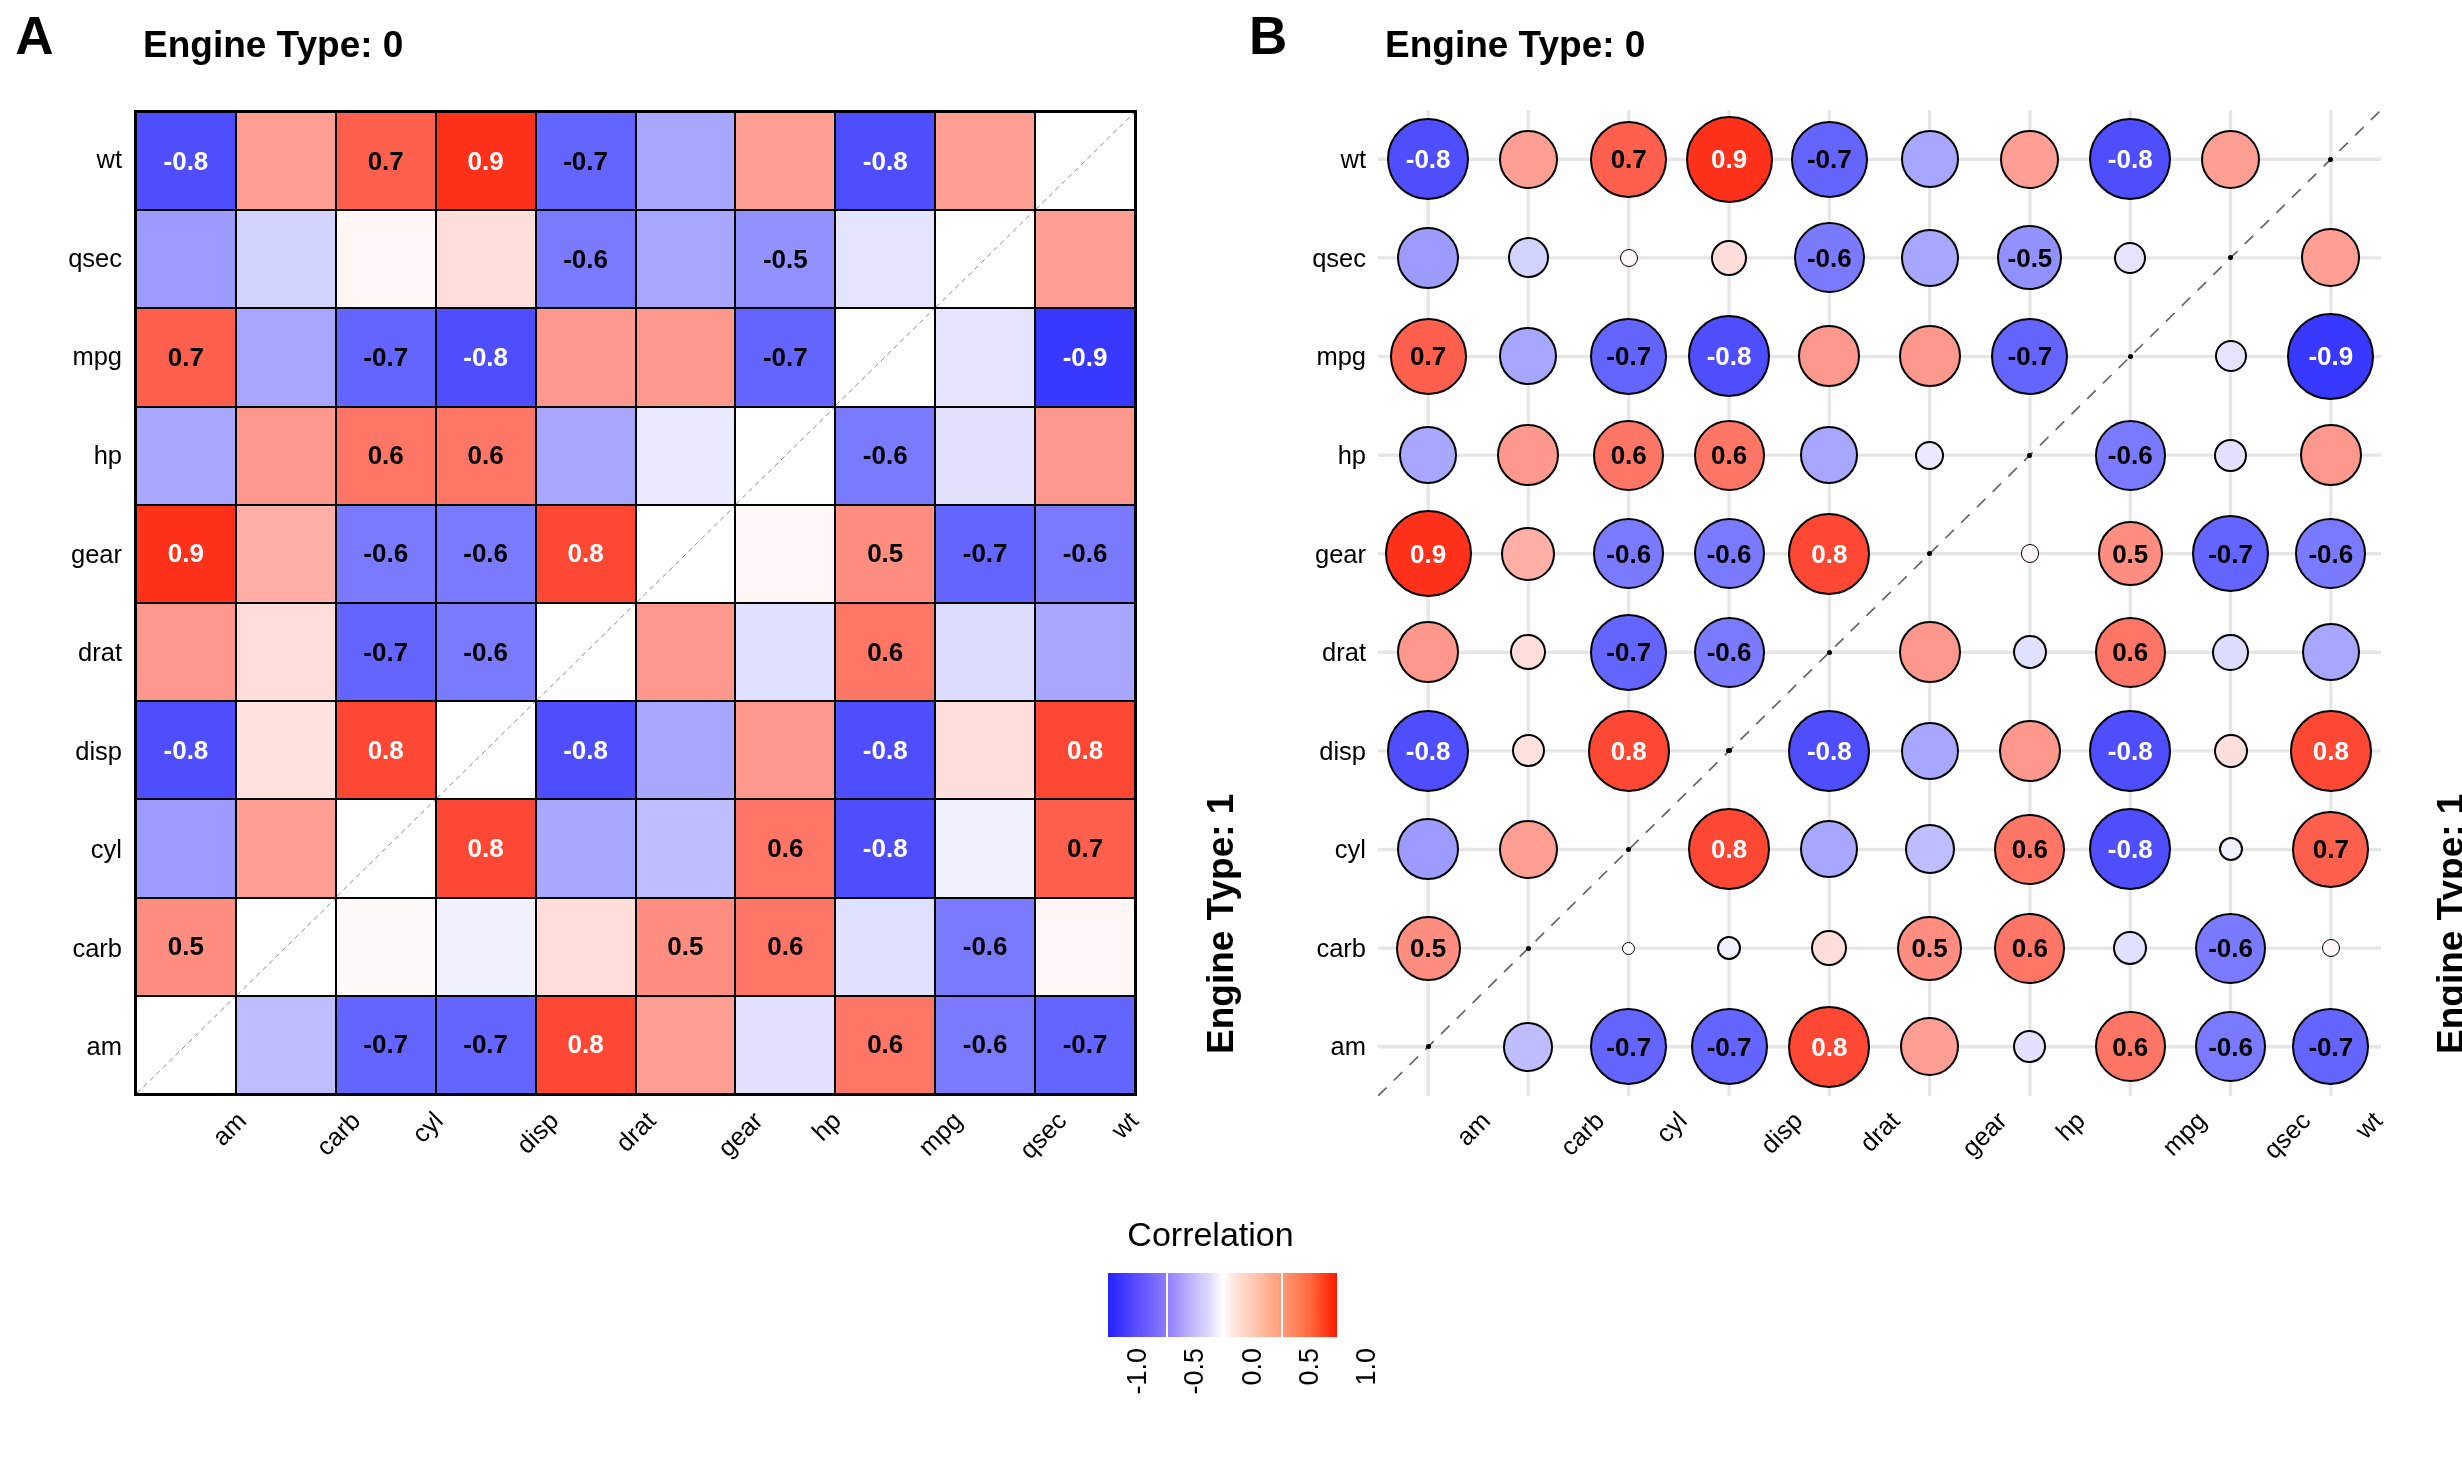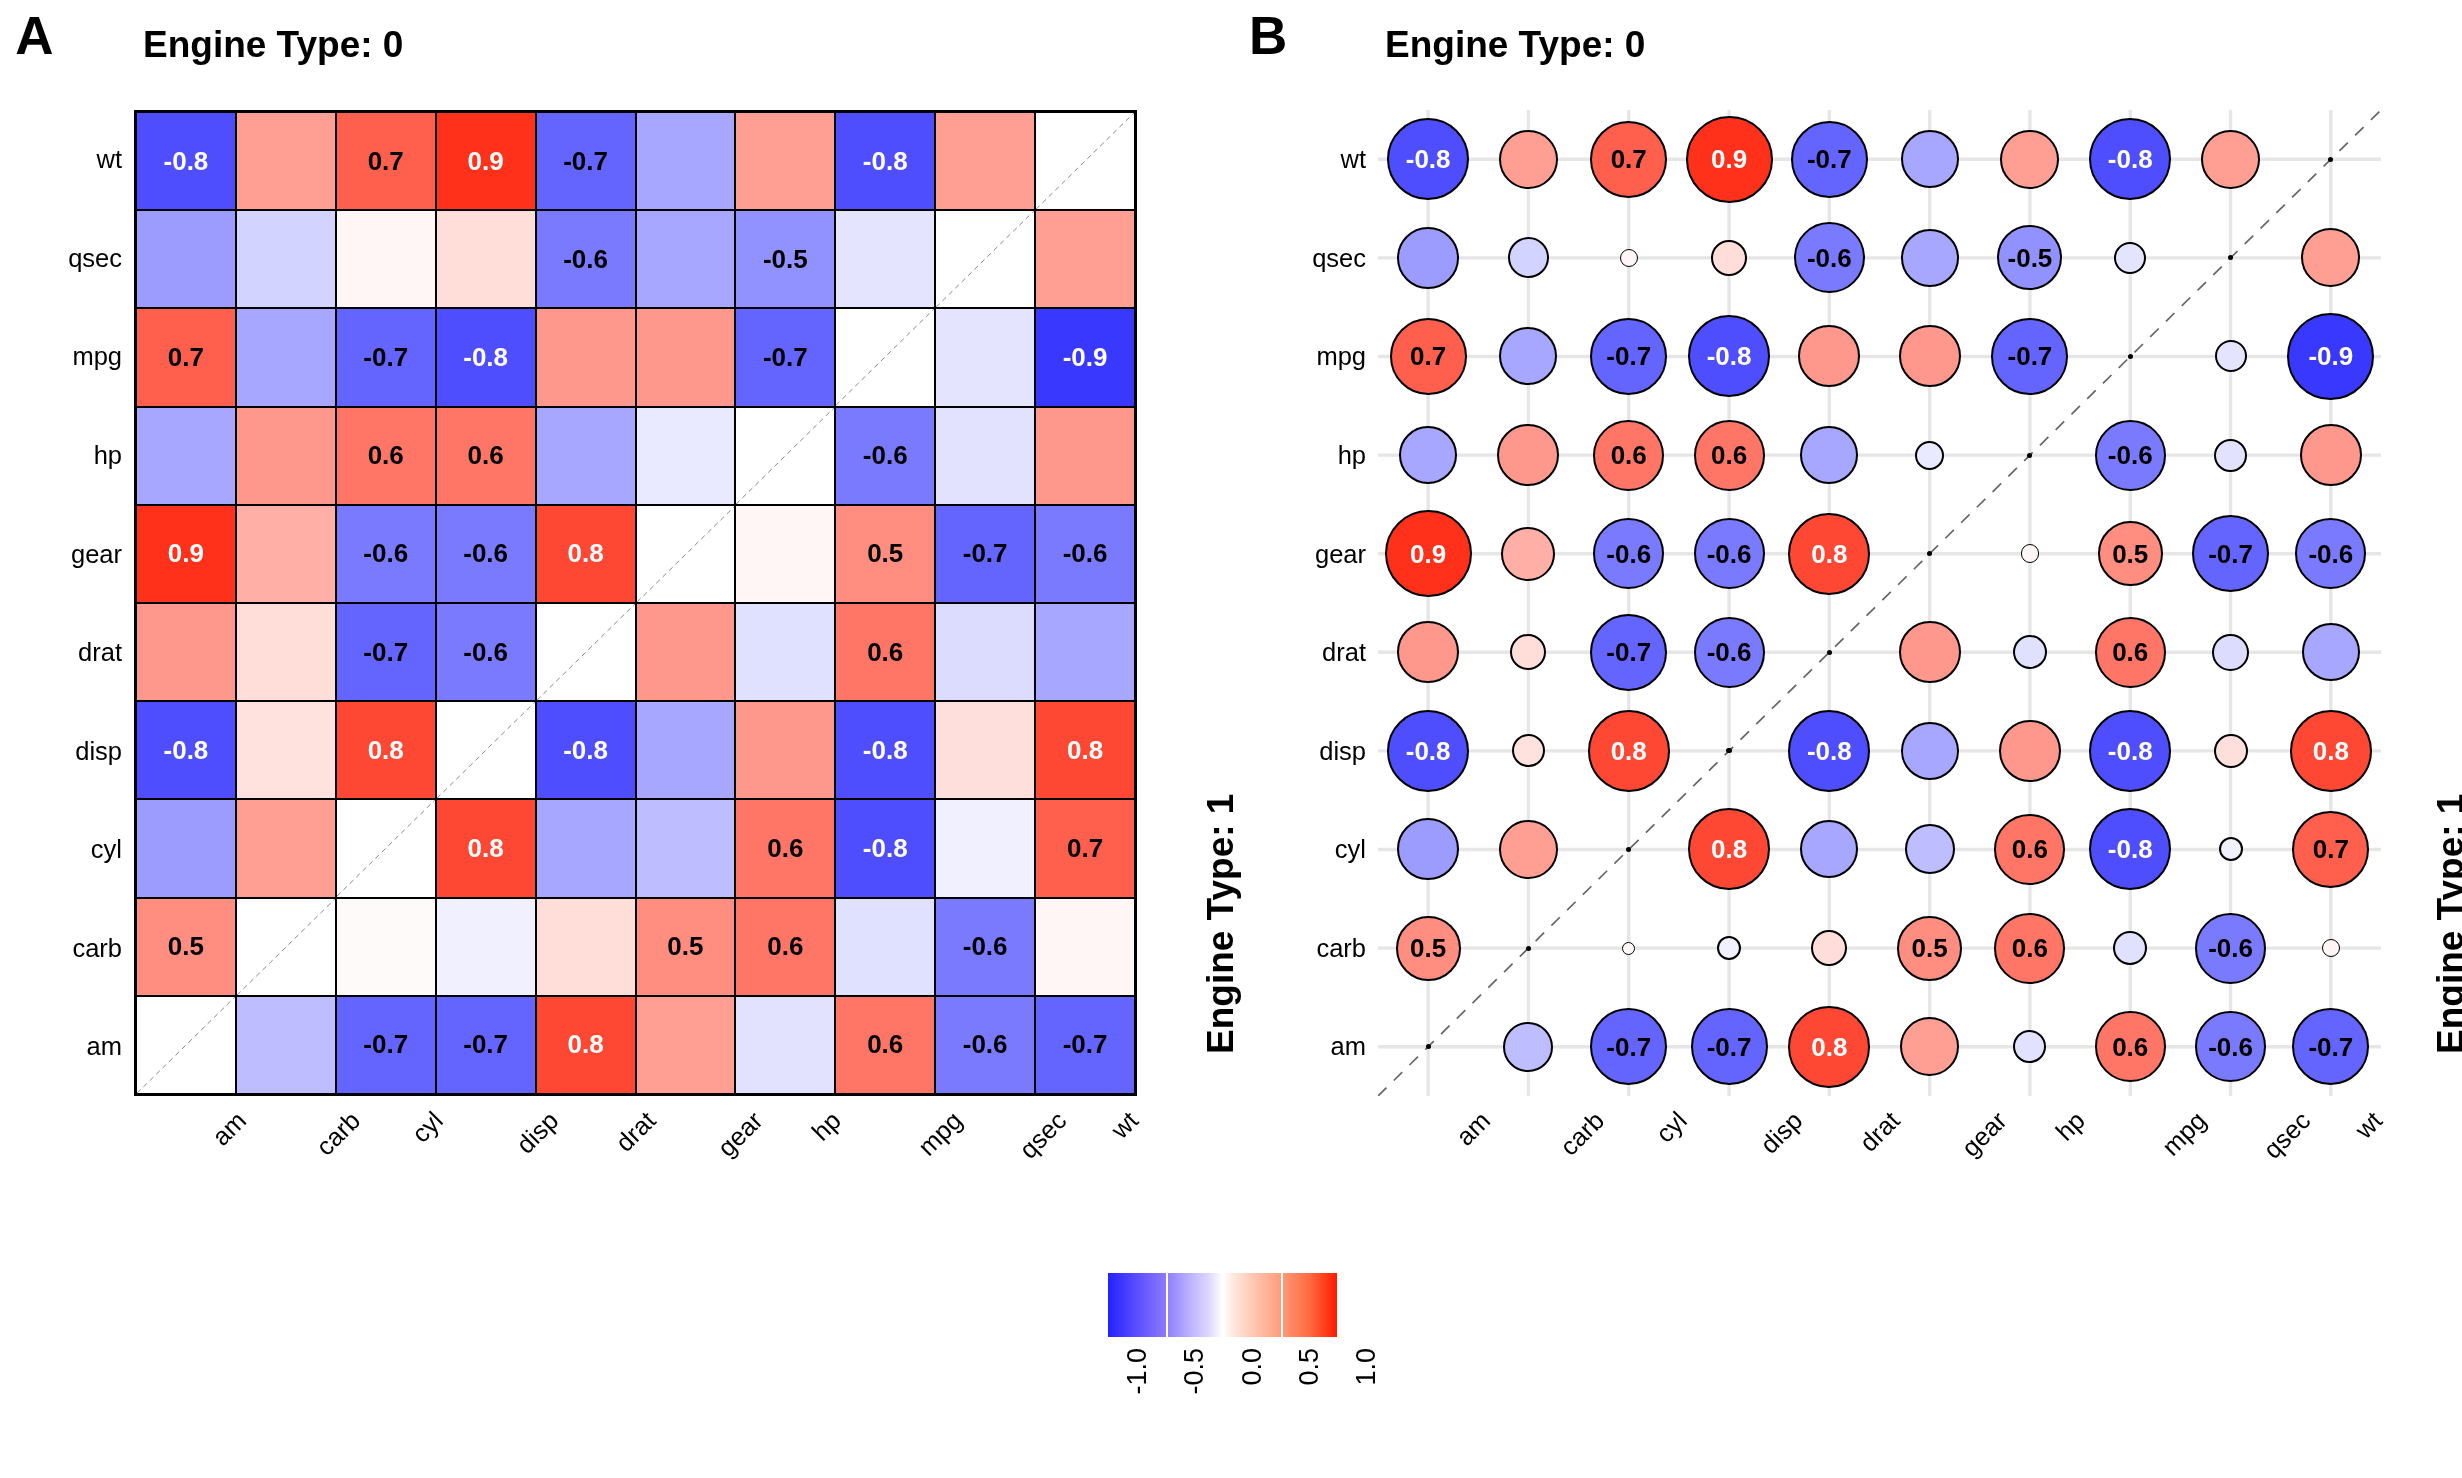--- a/index.html
+++ b/index.html
@@ -860,20 +860,21 @@
         <div class="xlab" style="left: 563px;">gear</div>
         <div class="xlab" style="left: 664px;">hp</div>
         <div class="xlab" style="left: 764px;">mpg</div>
         <div class="xlab" style="left: 864px;">qsec</div>
         <div class="xlab" style="left: 964px;">wt</div>
       </div>
   </div>
 </div>
 
 <div id="legend">
+  <div id="legend-title">Correlation</div>
   <div id="legend-bar"></div>
   <div id="legend-ticks">
       <div class="legend-tick-label" style="left: 107px;">-1.0</div>
       <div class="legend-tick" style="left: 151px;"></div>
       <div class="legend-tick-label" style="left: 164px;">-0.5</div>
       <div class="legend-tick" style="left: 208px;"></div>
       <div class="legend-tick-label" style="left: 222px;">0.0</div>
       <div class="legend-tick" style="left: 266px;"></div>
       <div class="legend-tick-label" style="left: 279px;">0.5</div>
       <div class="legend-tick-label" style="left: 336px;">1.0</div>

